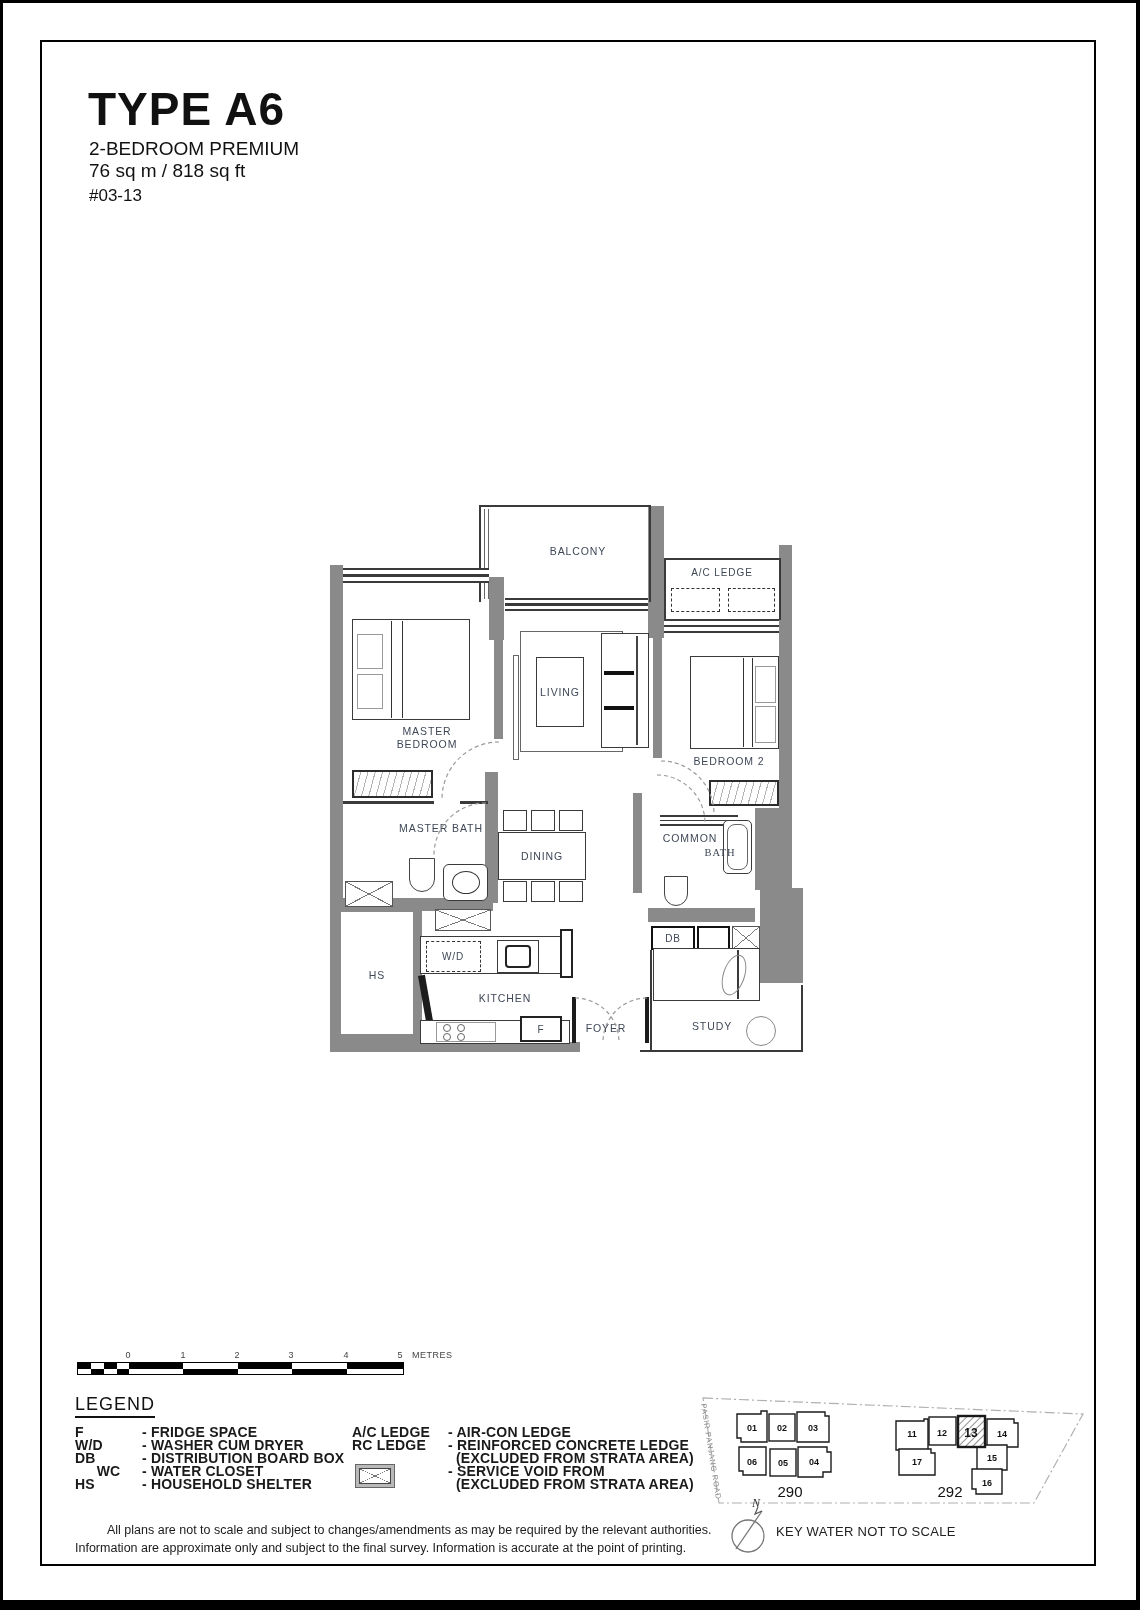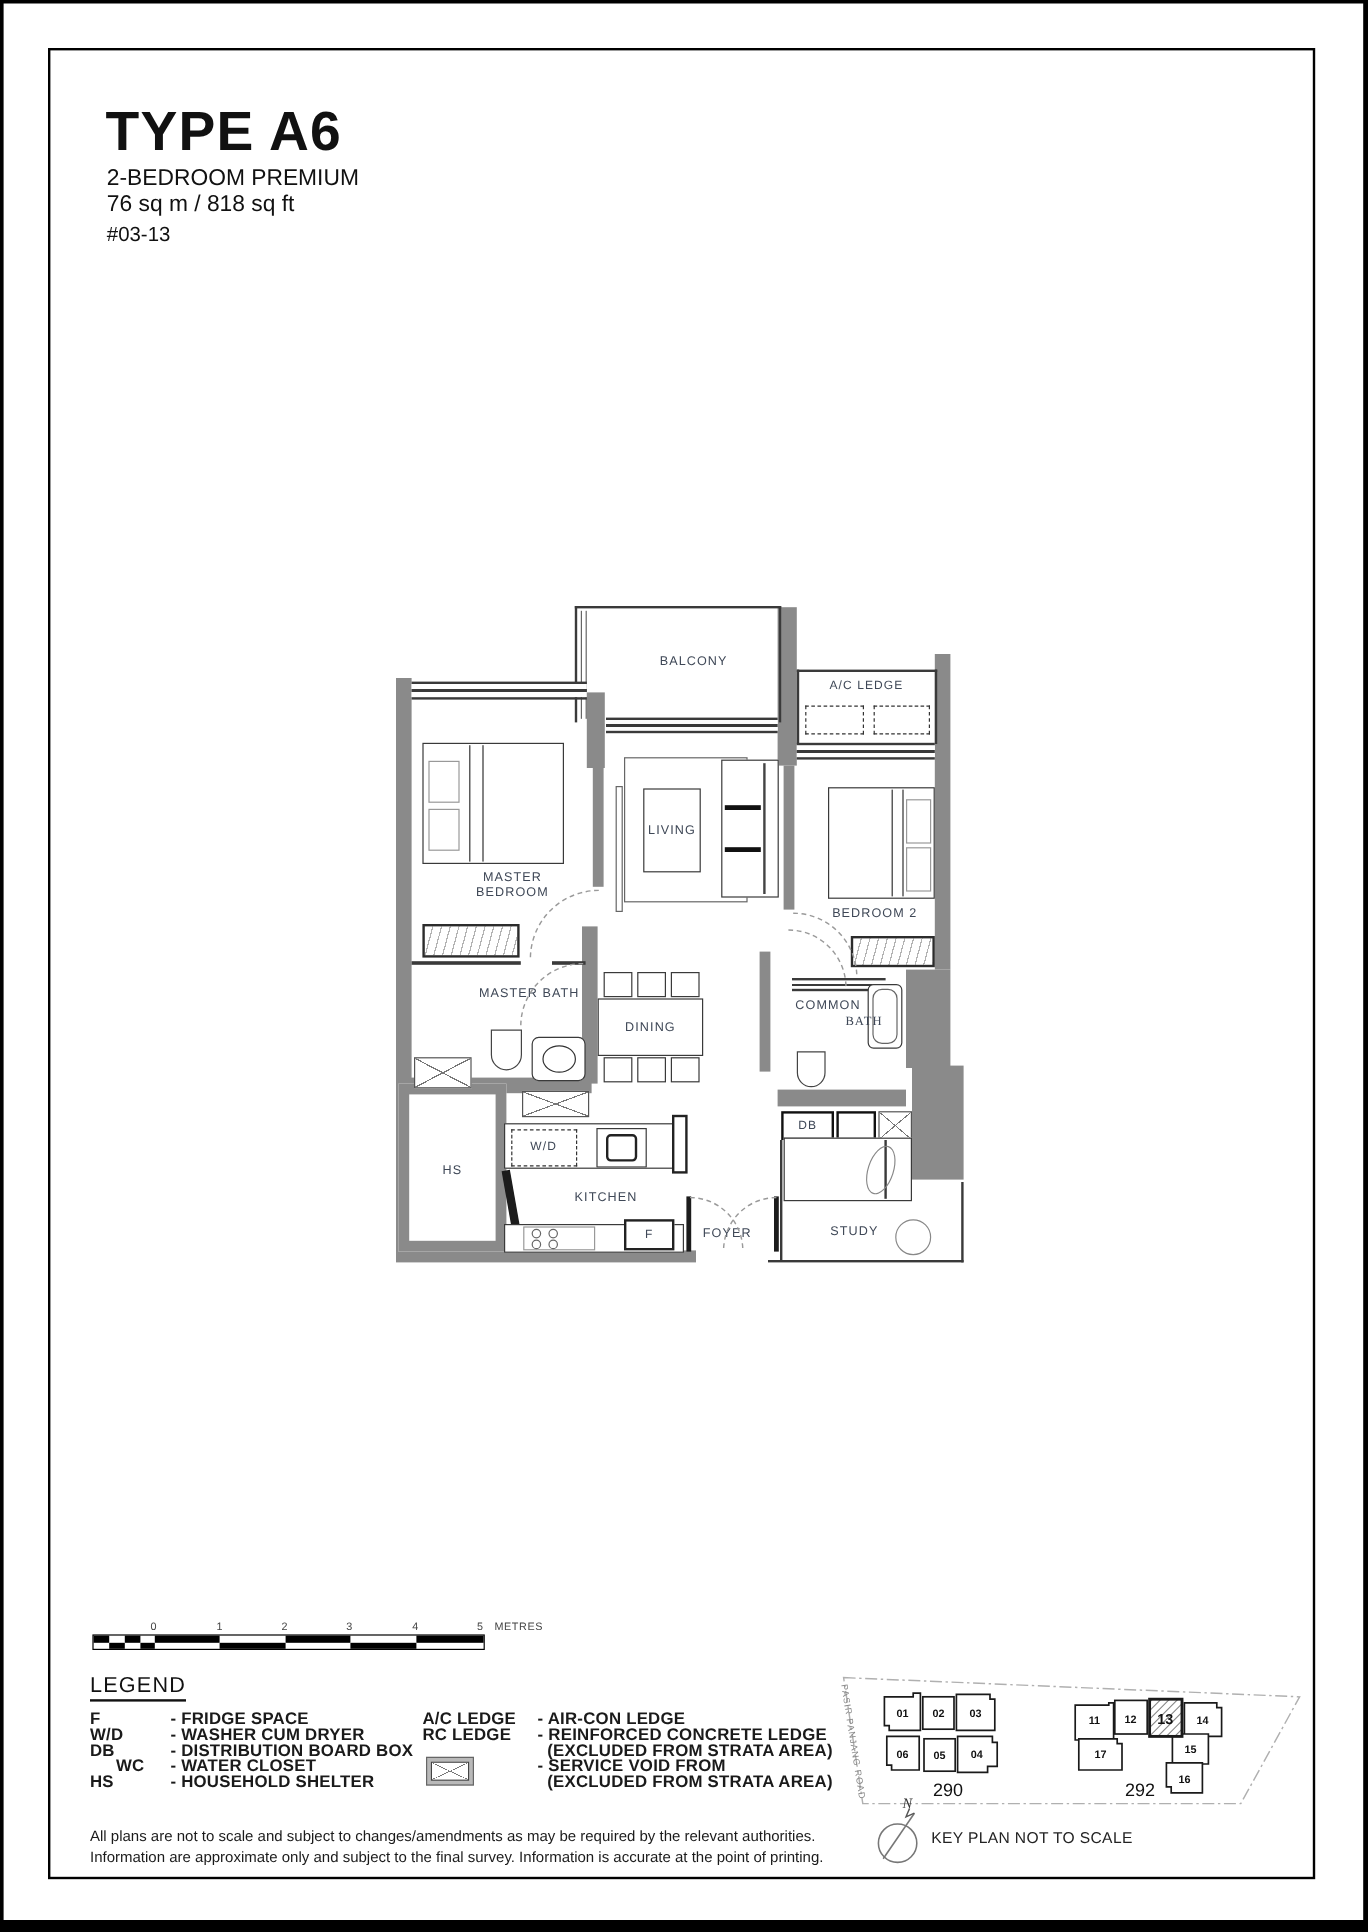--- a/index.html
+++ b/index.html
@@ -203,23 +203,23 @@
   <div class="lg-row" style="left:352px;top:1437px;"><span style="display:inline-block;width:96px;">RC LEDGE</span><span>- REINFORCED CONCRETE LEDGE</span></div>
   <div class="lg-row" style="left:456px;top:1450px;">(EXCLUDED FROM STRATA AREA)</div>
   <div class="lg-row" style="left:448px;top:1463px;"><span>- SERVICE VOID FROM</span></div>
   <div class="lg-row" style="left:456px;top:1476px;">(EXCLUDED FROM STRATA AREA)</div>
 
   <div class="abs" style="left:355px;top:1464px;width:40px;height:24px;background:#b9b9b9;border:1px solid #666;box-sizing:border-box;">
     <div class="xbox" style="left:3px;top:3px;right:3px;bottom:3px;border:1px solid #444;"></div>
   </div>
 </div>
 
-<div class="disc" style="top:1523px;">All plans are not to scale and subject to changes/amendments as may be required by the relevant authorities.</div>
+<div class="disc" style="top:1523px;margin-left:32px;">All plans are not to scale and subject to changes/amendments as may be required by the relevant authorities.</div>
 <div class="disc" style="top:1541px;">Information are approximate only and subject to the final survey. Information is accurate at the point of printing.</div>
-<div class="kp-caption">KEY PLAN NOT TO SCALE</div>
+<div class="kp-caption">KEY WATER NOT TO SCALE</div>
 
 <svg width="1140" height="1610" viewBox="0 0 1140 1610">
   <defs>
     <pattern id="hatch13" width="5" height="5" patternTransform="rotate(45)" patternUnits="userSpaceOnUse">
       <rect width="5" height="5" fill="#fff"></rect>
       <line x1="0" y1="0" x2="0" y2="5" stroke="#777" stroke-width="1.6"></line>
     </pattern>
   </defs>
 
   <g stroke="#9a9a9a" stroke-width="1.2" stroke-dasharray="4 3" fill="none">

